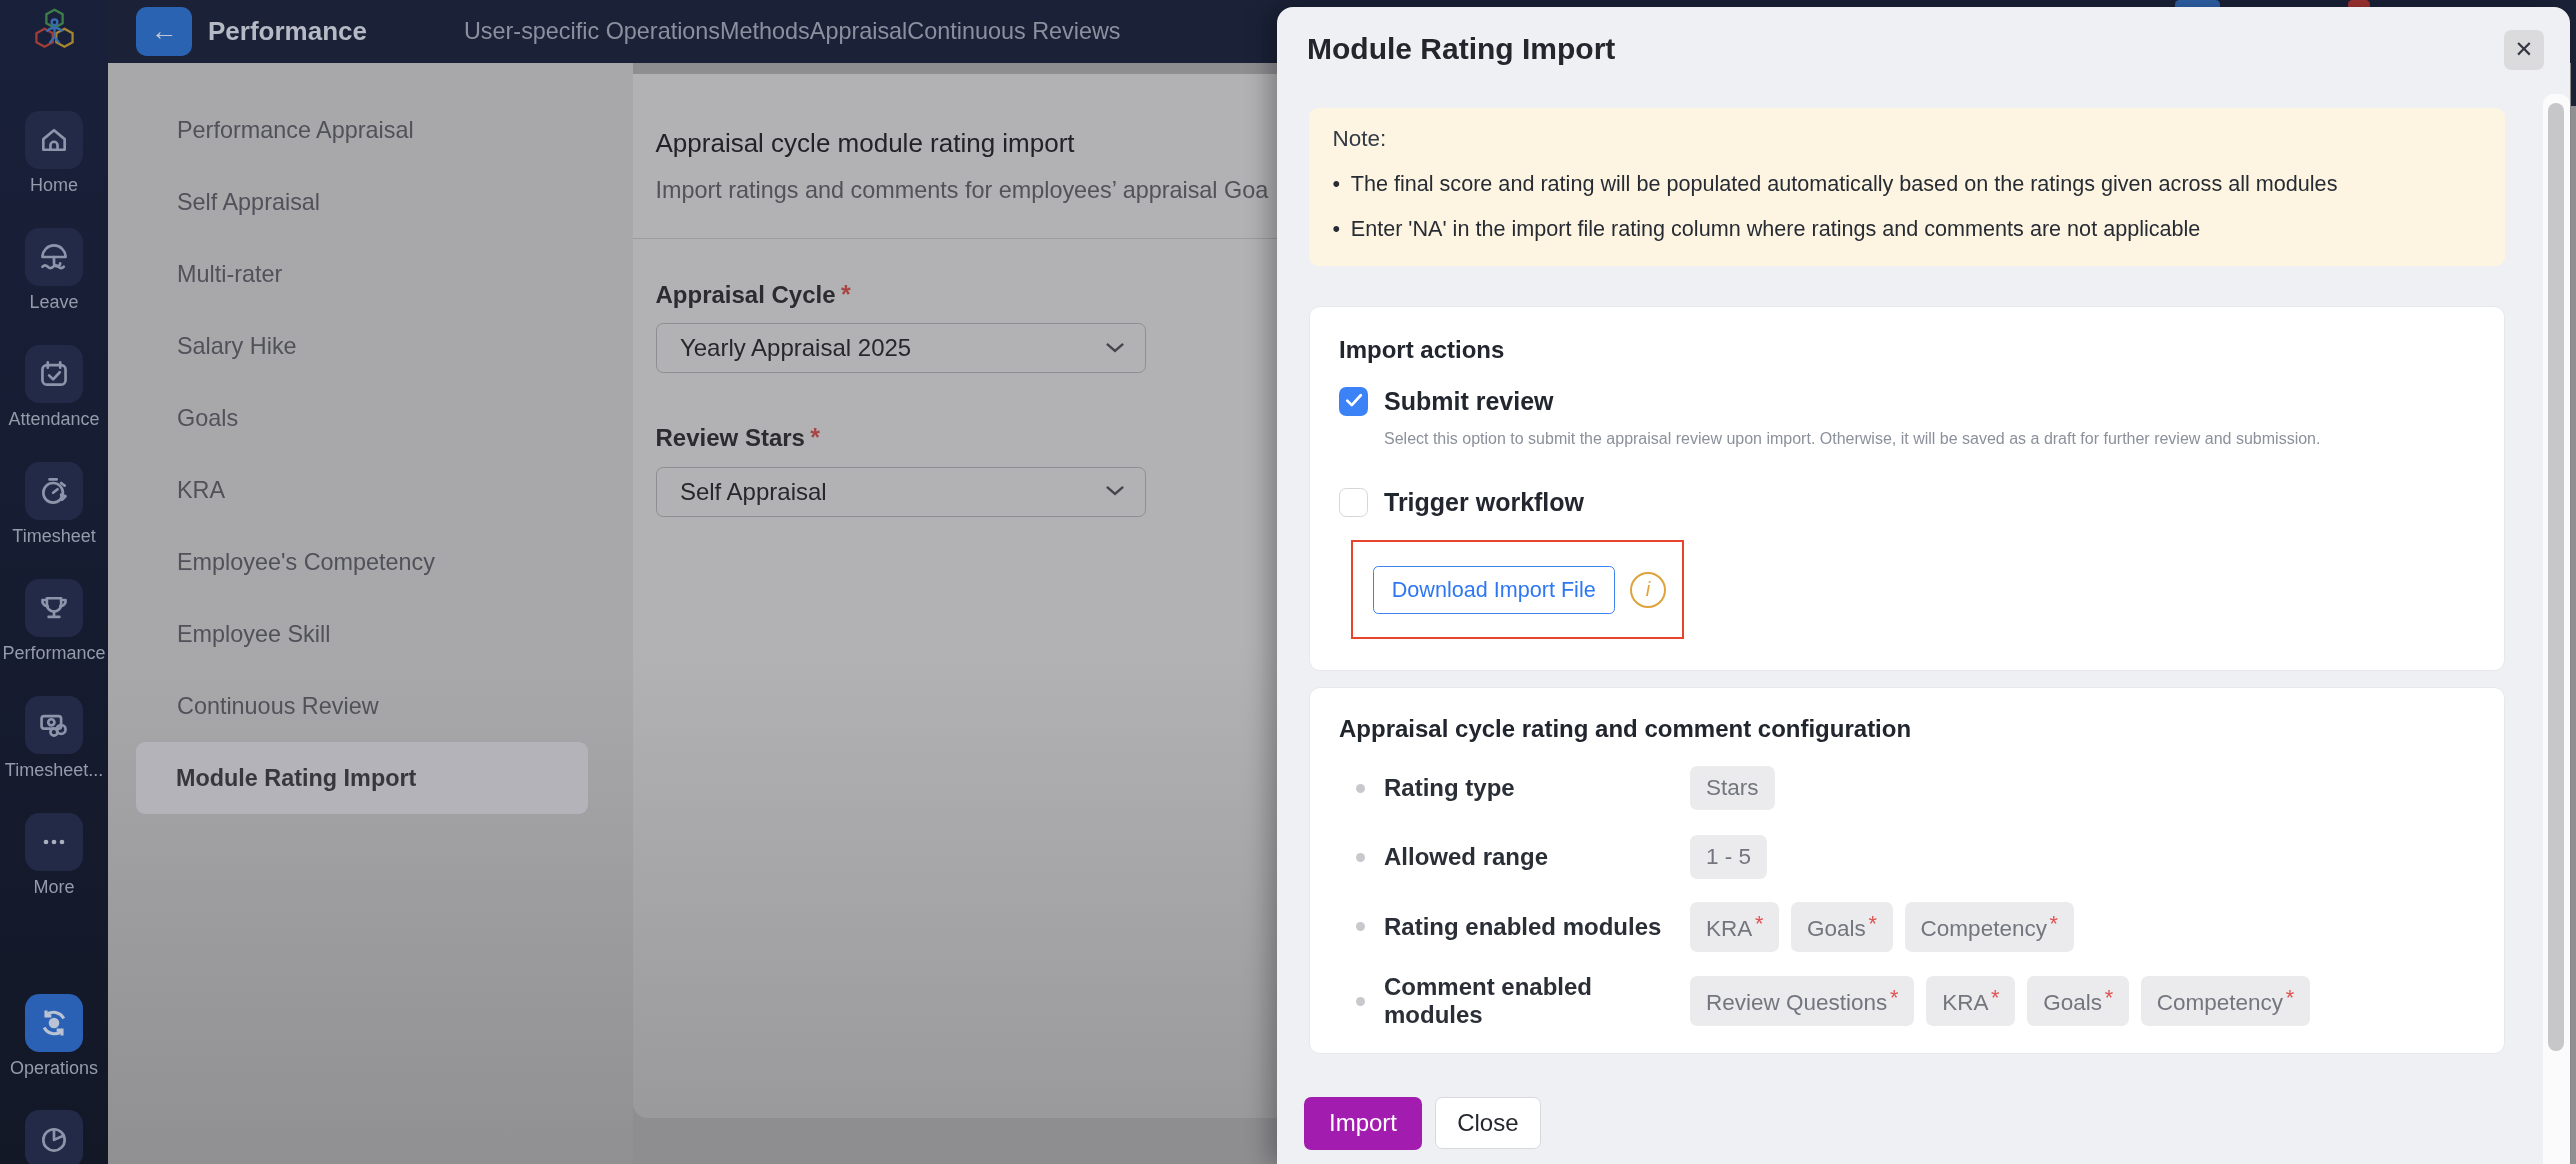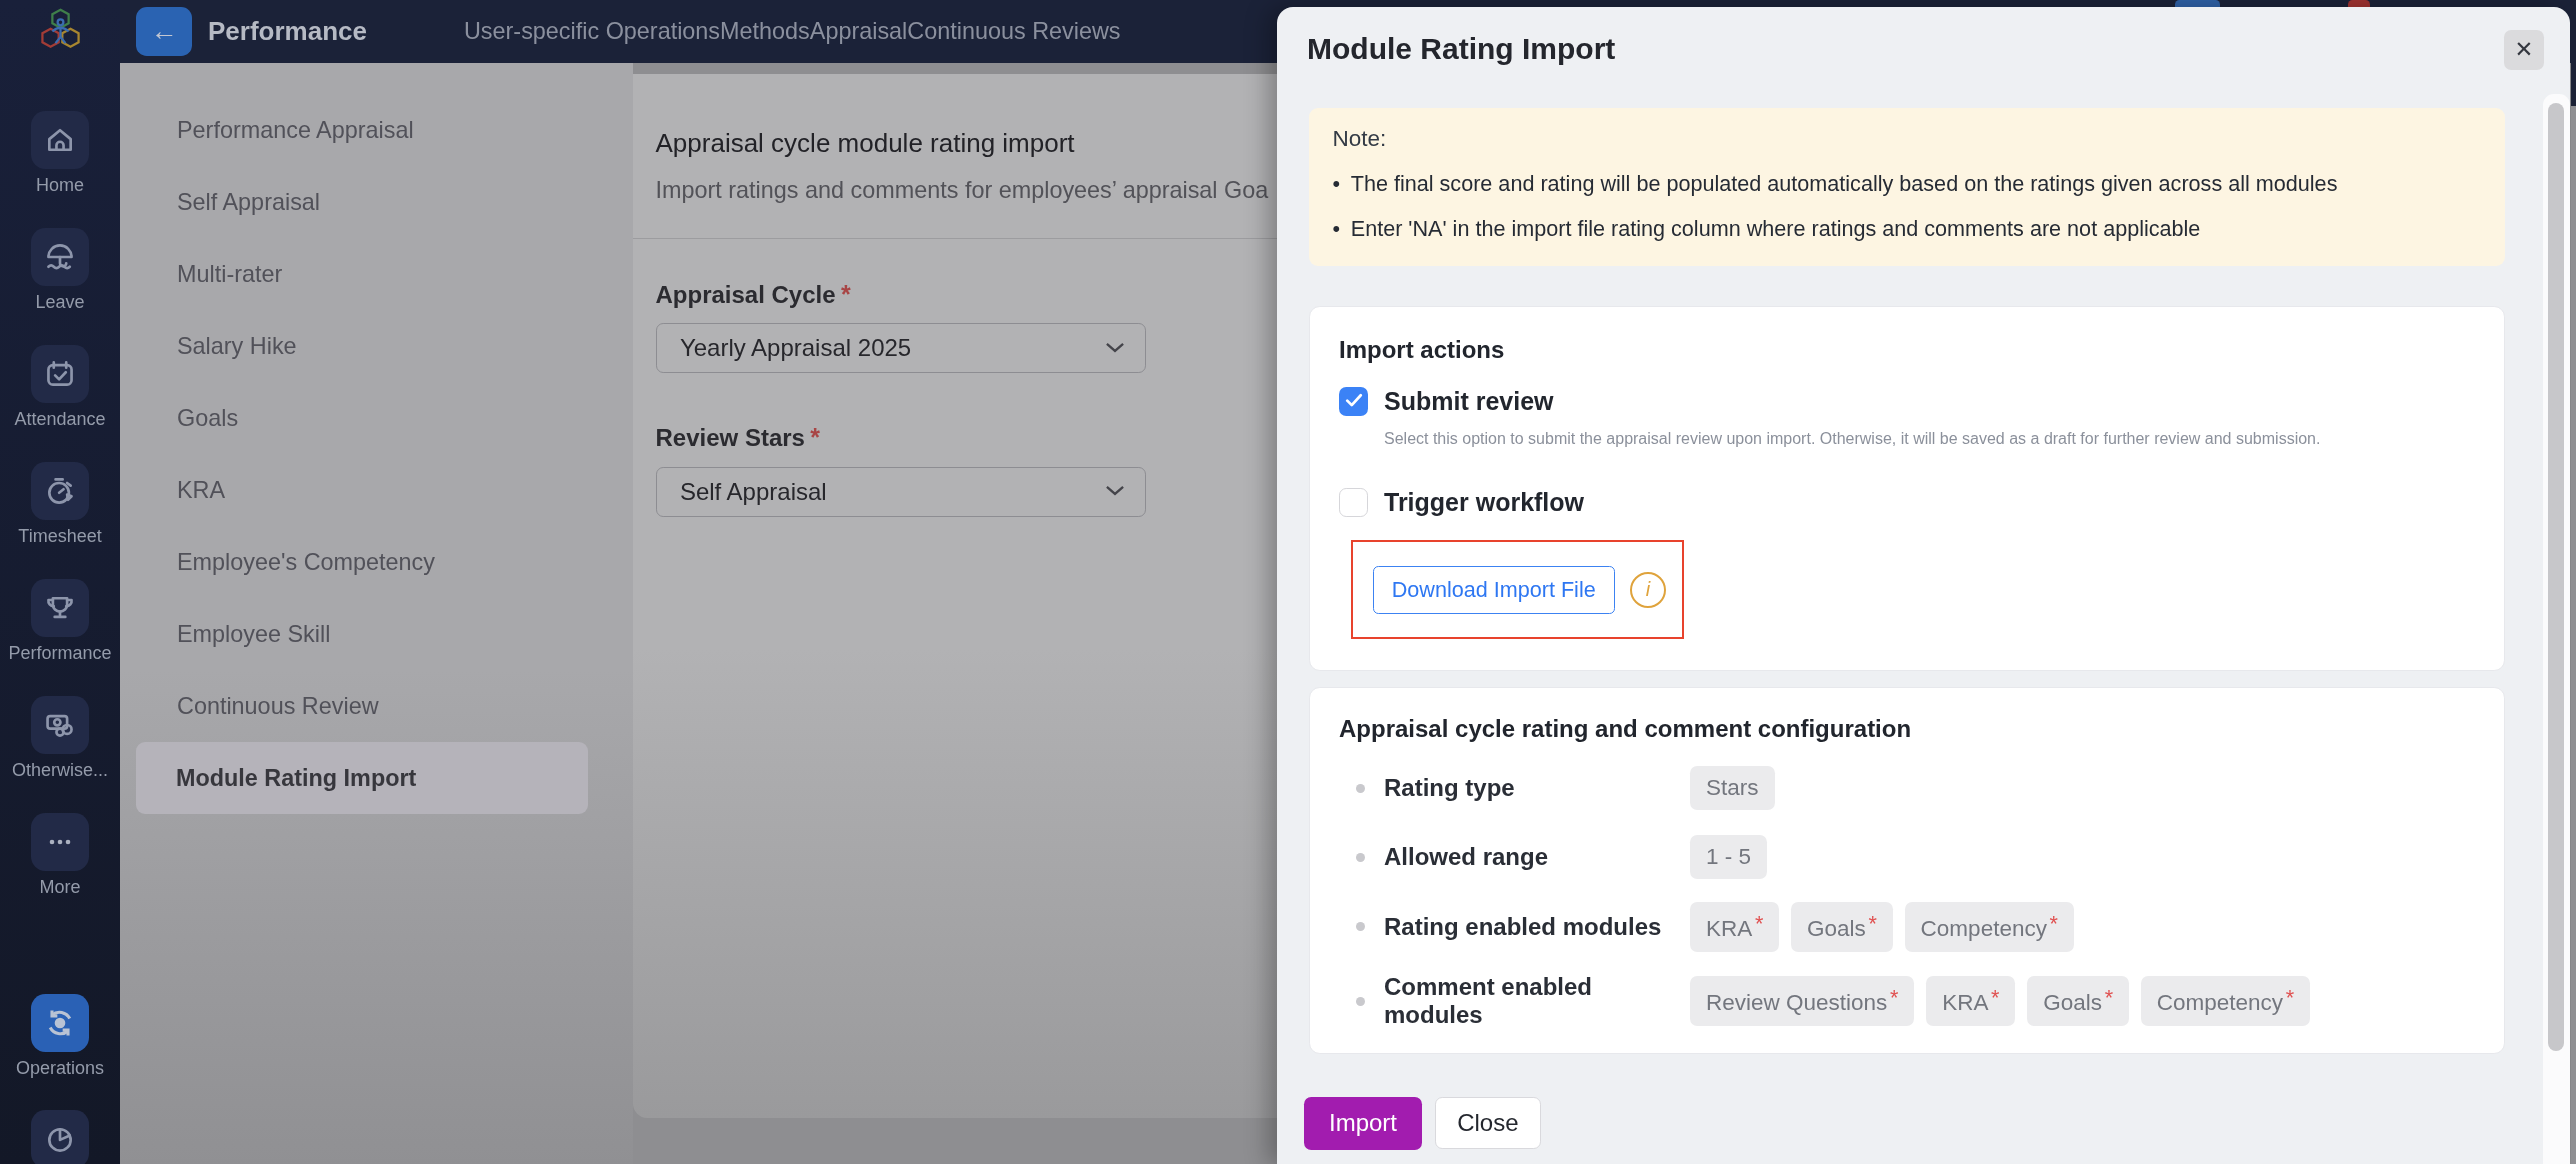--- a/index.html
+++ b/index.html
@@ -1,21 +1,21 @@
 <!DOCTYPE html>
 <html style="font-size:14.4px"><head>
 <meta charset="utf-8">
 <style>
   html,body{margin:0;padding:0;}
   body{
     width:2576px;height:1165px;position:relative;overflow:hidden;
     font-family:"Liberation Sans",sans-serif;background:#8e8e91;
   }
   
-  .rail{position:absolute;left:0;top:0;width:120px;height:1165px;
+  .rail{position:absolute;left:0;top:0;width:108px;height:1165px;
     background:linear-gradient(#19203a,#131827);z-index:3;}
   .rail-logo{height:63px;display:flex;align-items:center;justify-content:center;}
   .rail-items{display:flex;flex-direction:column;align-items:center;padding-top:48px;}
   .rail-item{height:86px;margin-bottom:31px;display:flex;flex-direction:column;align-items:center;cursor:pointer;}
   .rail-item.pre-gap{margin-top:63px;justify-content:flex-end;}
   .tile{width:58px;height:58px;border-radius:14.4px;background:#222a47;display:flex;align-items:center;justify-content:center;}
   .rail-item.active .tile{background:#2a61b5;}
   .rail-label{margin-top:6.3px;font-size:18px;color:#949baa;white-space:nowrap;}
   
   .topbar{position:absolute;left:104px;top:0;width:2472px;height:63px;background:#1b2238;
@@ -159,21 +159,21 @@
       </div>
       <div class="rail-item">
         <div class="tile">
           <svg width="32" height="32" viewBox="0 0 36 36">
             <rect x="4" y="8" width="22" height="14" rx="3" stroke="#8d95ab" stroke-width="3" fill="none" stroke-linecap="round" stroke-linejoin="round"></rect>
             <circle cx="15" cy="15" r="3.5" stroke="#8d95ab" stroke-width="3" fill="none" stroke-linecap="round" stroke-linejoin="round"></circle>
             <circle cx="26" cy="23" r="5" stroke="#8d95ab" stroke-width="3" fill="none" stroke-linecap="round" stroke-linejoin="round"></circle>
             <circle cx="18" cy="26" r="4" stroke="#8d95ab" stroke-width="3" fill="none" stroke-linecap="round" stroke-linejoin="round"></circle>
           </svg>
         </div>
-        <div class="rail-label">Otherwise...</div>
+        <div class="rail-label">Timesheet...</div>
       </div>
       <div class="rail-item">
         <div class="tile">
           <svg width="32" height="32" viewBox="0 0 36 36">
             <circle cx="9" cy="18" r="2.6" fill="#aab0bf"></circle>
             <circle cx="18" cy="18" r="2.6" fill="#aab0bf"></circle>
             <circle cx="27" cy="18" r="2.6" fill="#aab0bf"></circle>
           </svg>
         </div>
         <div class="rail-label">More</div>

